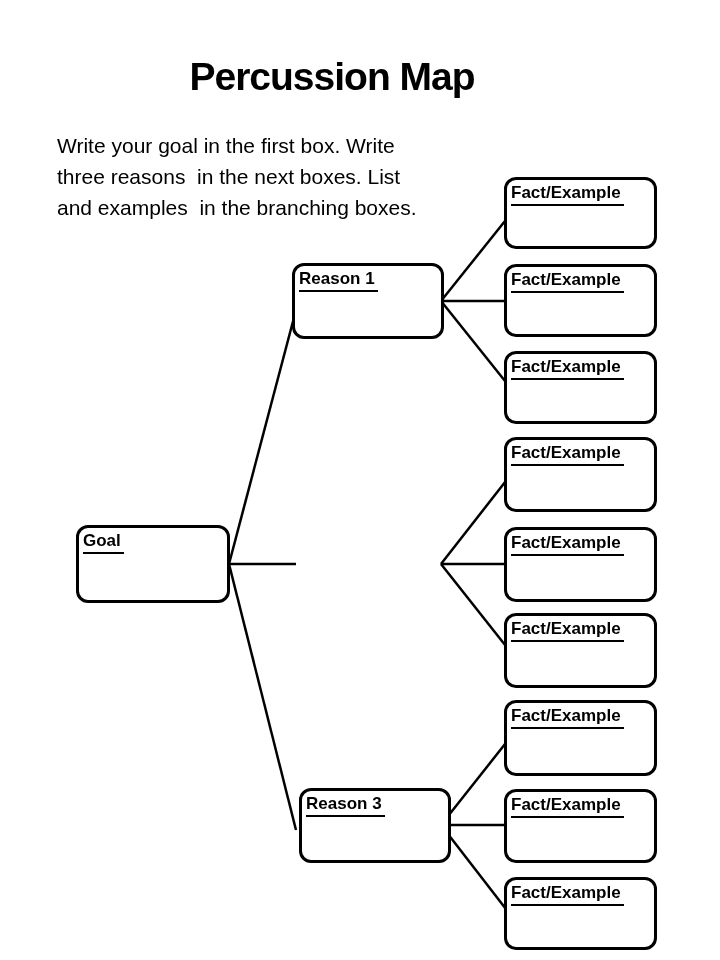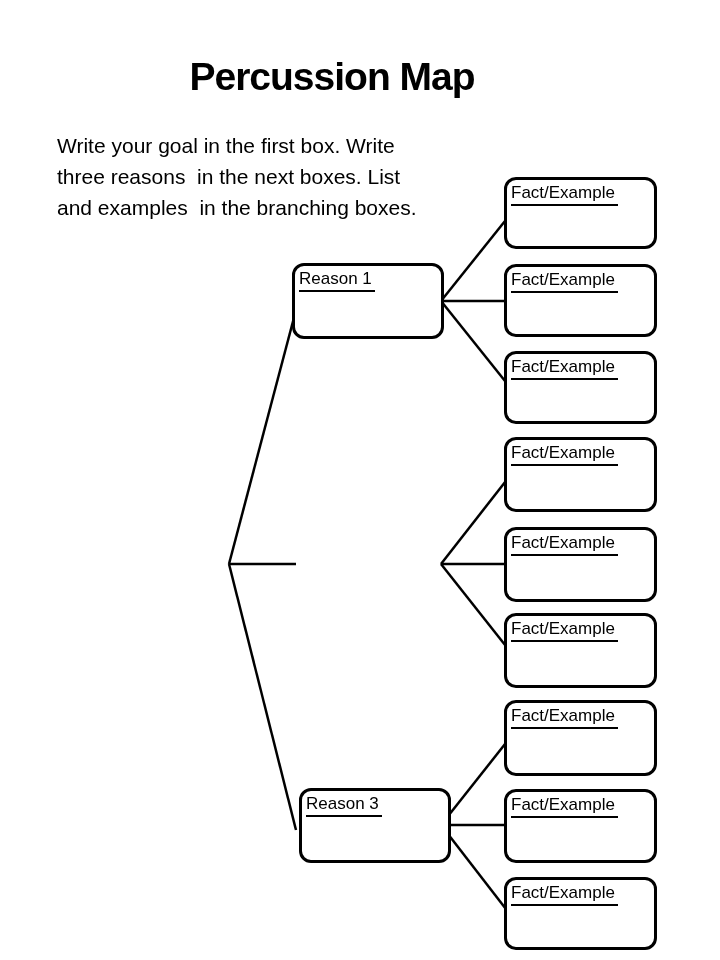--- a/index.html
+++ b/index.html
@@ -38,21 +38,21 @@
   .node {
     position: absolute;
     box-sizing: border-box;
     background: #ffffff;
     border: 3px solid #000000;
     border-radius: 12px;
     padding: 2px 4px;
   }
   .node .label {
     display: inline-block;
-    font-weight: 400;
+    font-weight: 700;
     font-size: 17px;
     line-height: 21px;
     border-bottom: 2px solid #000000;
     padding: 0 3px 1px 0;
     white-space: nowrap;
   }
 
   .goal { left: 76px;  top: 525px; width: 154px; height: 78px; }
   .r1   { left: 285px; top: 263px; width: 152px; height: 76px; margin-left: 7px; }
   .r2   { left: 291px; top: 526px; width: 152px; height: 76px; }
@@ -93,20 +93,23 @@
       <line x1="441" y1="564" x2="509" y2="477"></line>
       <line x1="441" y1="564" x2="509" y2="564"></line>
       <line x1="441" y1="564" x2="509" y2="650"></line>
 
       <line x1="441" y1="825" x2="509" y2="739"></line>
       <line x1="441" y1="825" x2="509" y2="825"></line>
       <line x1="441" y1="825" x2="509" y2="913"></line>
     </g>
   </svg>
 
+  <div class="node goal">
+    <span class="label">Goal</span>
+  </div>
 
   <div class="node r1">
     <span class="label">Reason 1</span>
   </div>
   <div class="node r3">
     <span class="label">Reason 3</span>
   </div>
 
   <div class="node f f1">
     <span class="label">Fact/Example</span>

